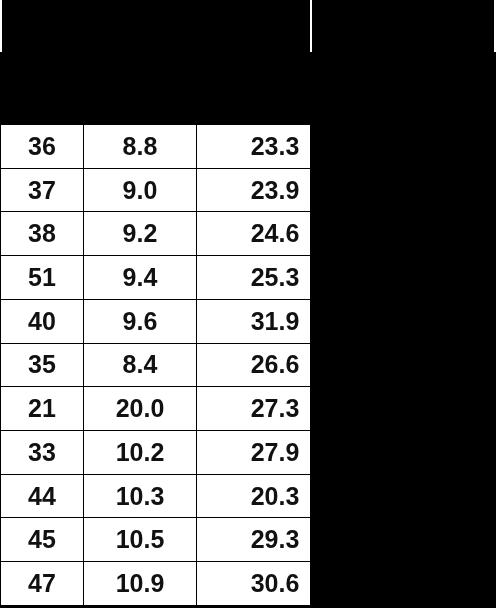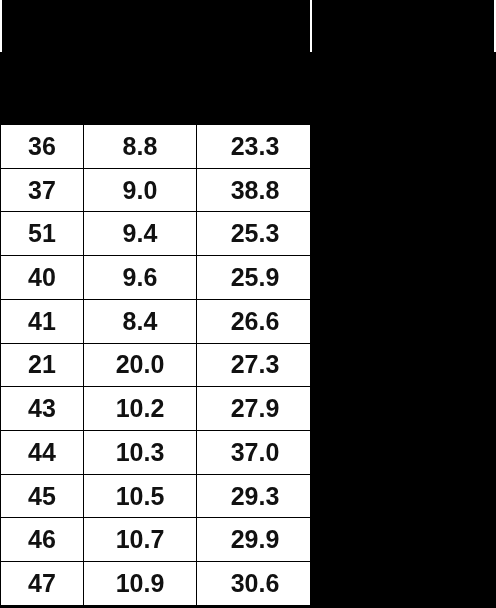--- a/index.html
+++ b/index.html
@@ -80,21 +80,21 @@
     color: #111111;
     font-size: 25px;
     font-weight: bold;
     font-family: "Liberation Sans", sans-serif;
     padding: 0;
     background: #ffffff;
     height: 40px;
   }
   table.data-table td.col-0 { width: 82px; }
   table.data-table td.col-1 { width: 112px; }
-  table.data-table td.col-2 { width: 116px; }
+  table.data-table td.col-2 { width: 116px; padding-left: 20px; }
 
   
   .right-pane {
     position: absolute;
     left: 310px;
     top: 52px;
     width: 186px;
     height: 556px;
     background: #000000;
   }
@@ -127,61 +127,61 @@
     <table class="data-table">
       <tbody>
           <tr>
             <td class="col-0">36</td>
             <td class="col-1">8.8</td>
             <td class="col-2">23.3</td>
           </tr>
           <tr>
             <td class="col-0">37</td>
             <td class="col-1">9.0</td>
-            <td class="col-2">38.8</td>
+            <td class="col-2">23.9</td>
+          </tr>
+          <tr>
+            <td class="col-0">38</td>
+            <td class="col-1">9.2</td>
+            <td class="col-2">24.6</td>
           </tr>
           <tr>
             <td class="col-0">51</td>
             <td class="col-1">9.4</td>
             <td class="col-2">25.3</td>
           </tr>
           <tr>
             <td class="col-0">40</td>
             <td class="col-1">9.6</td>
-            <td class="col-2">25.9</td>
+            <td class="col-2">31.9</td>
           </tr>
           <tr>
-            <td class="col-0">41</td>
+            <td class="col-0">35</td>
             <td class="col-1">8.4</td>
             <td class="col-2">26.6</td>
           </tr>
           <tr>
             <td class="col-0">21</td>
             <td class="col-1">20.0</td>
             <td class="col-2">27.3</td>
           </tr>
           <tr>
-            <td class="col-0">43</td>
+            <td class="col-0">33</td>
             <td class="col-1">10.2</td>
             <td class="col-2">27.9</td>
           </tr>
           <tr>
             <td class="col-0">44</td>
             <td class="col-1">10.3</td>
-            <td class="col-2">37.0</td>
+            <td class="col-2">20.3</td>
           </tr>
           <tr>
             <td class="col-0">45</td>
             <td class="col-1">10.5</td>
             <td class="col-2">29.3</td>
-          </tr>
-          <tr>
-            <td class="col-0">46</td>
-            <td class="col-1">10.7</td>
-            <td class="col-2">29.9</td>
           </tr>
           <tr>
             <td class="col-0">47</td>
             <td class="col-1">10.9</td>
             <td class="col-2">30.6</td>
           </tr>
         </tbody>
     </table>
   </div>
 

